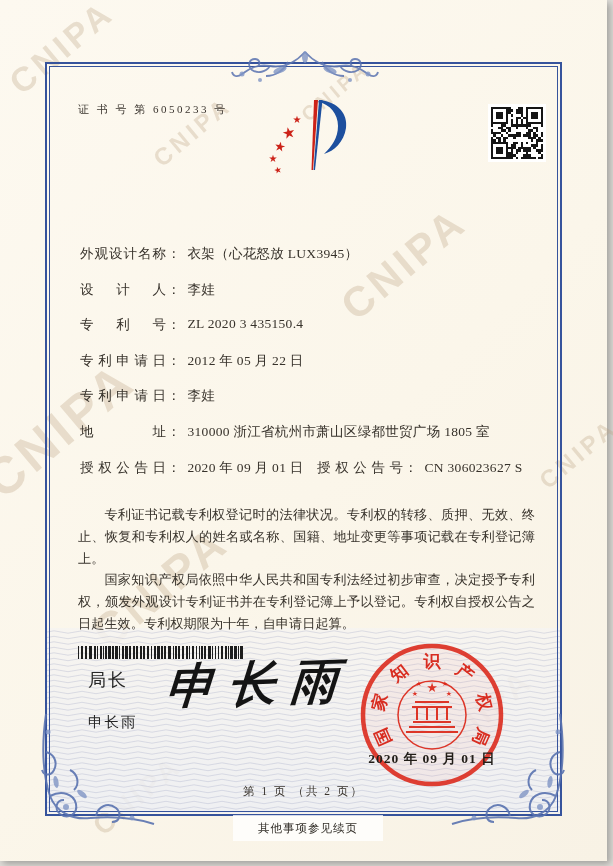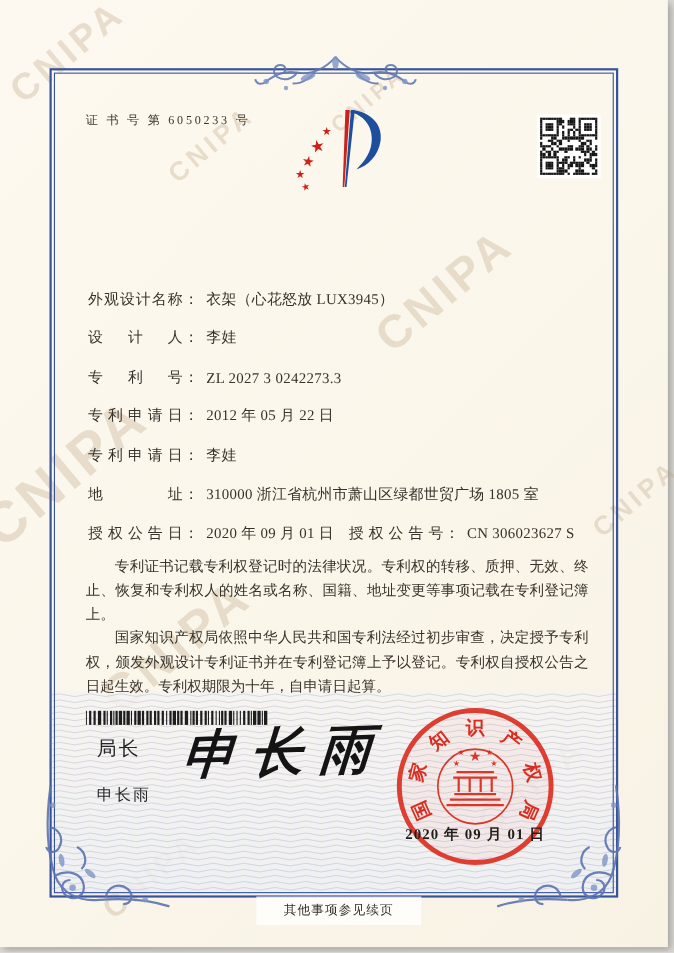--- a/index.html
+++ b/index.html
@@ -22,21 +22,21 @@
   .orn-br{left:450px;top:712px;width:120px;height:120px;transform:scaleX(-1)}
   .cert-no{position:absolute;left:78px;top:102px;font-size:11px;letter-spacing:2.5px;color:#3a342e;z-index:4}
   .logo{position:absolute;left:268px;top:96px;width:82px;height:80px;z-index:4}
   .qr{position:absolute;left:488px;top:104px;width:58px;height:58px;background:#fff;padding:3px;
     display:grid;grid-template-columns:repeat(21,1fr);grid-template-rows:repeat(21,1fr);z-index:4}
   .qr i{display:block}
   .qr i.on{background:#151515}
   .title{position:absolute;left:0;top:184px;width:608px;text-align:center;font-size:28px;
     font-weight:bold;letter-spacing:7px;color:#262219;z-index:4}
   .fields{position:absolute;left:80px;top:245px;width:440px;font-size:13.5px;color:#37322b;z-index:4}
-  .frow{height:35.6px;display:flex;align-items:flex-end;position:relative}
+  .frow{height:35.6px;display:flex;align-items:flex-start;position:relative}
   .flabel{display:inline-block;width:86px;text-align:justify;text-align-last:justify}
   .fcolon{margin-left:1px}
   .fvalue{margin-left:7px;letter-spacing:.3px;white-space:nowrap}
   .grant-right{position:absolute;left:237px;display:flex;align-items:center}
   .paras{position:absolute;left:78px;top:504px;width:457px;font-size:13.2px;line-height:21.8px;
     text-align:justify;color:#38332c;z-index:4}
   .paras p{text-indent:2em}
   .barcode{position:absolute;left:78px;top:646px;width:167px;height:13px;display:flex;overflow:hidden;z-index:4}
   .barcode i{background:#1d1d1d;height:100%;flex:none}
   .sig-script{position:absolute;left:166px;top:652px;font-size:48px;color:#141414;font-style:italic;
@@ -607,21 +607,21 @@
           <span class="fvalue">衣架（心花怒放 LUX3945）</span>
         </div>
         <div class="frow">
           <span class="flabel">设计人</span>
           <span class="fcolon">：</span>
           <span class="fvalue">李娃</span>
         </div>
         <div class="frow">
           <span class="flabel">专利号</span>
           <span class="fcolon">：</span>
-          <span class="fvalue">ZL 2027 3 0242273.3</span>
+          <span class="fvalue">ZL 2020 3 435150.4</span>
         </div>
         <div class="frow">
           <span class="flabel">专利申请日</span>
           <span class="fcolon">：</span>
           <span class="fvalue">2012 年 05 月 22 日</span>
         </div>
         <div class="frow">
           <span class="flabel">专利申请日</span>
           <span class="fcolon">：</span>
           <span class="fvalue">李娃</span>
@@ -725,15 +725,16 @@
         <span class="seal-char" style="transform: rotate(-76deg) translateY(-53px);">家</span>
         <span class="seal-char" style="transform: rotate(-38deg) translateY(-53px);">知</span>
         <span class="seal-char" style="transform: rotate(0deg) translateY(-53px);">识</span>
         <span class="seal-char" style="transform: rotate(38deg) translateY(-53px);">产</span>
         <span class="seal-char" style="transform: rotate(76deg) translateY(-53px);">权</span>
         <span class="seal-char" style="transform: rotate(114deg) translateY(-53px);">局</span>
       </div>
     <div class="seal-date">2020 年 09 月 01 日</div>
   </div>
 
+  <div class="page-info">第 1 页 （共 2 页）</div>
   <div class="cont-note">其他事项参见续页</div>
 
 </div>
 
 </body></html>

